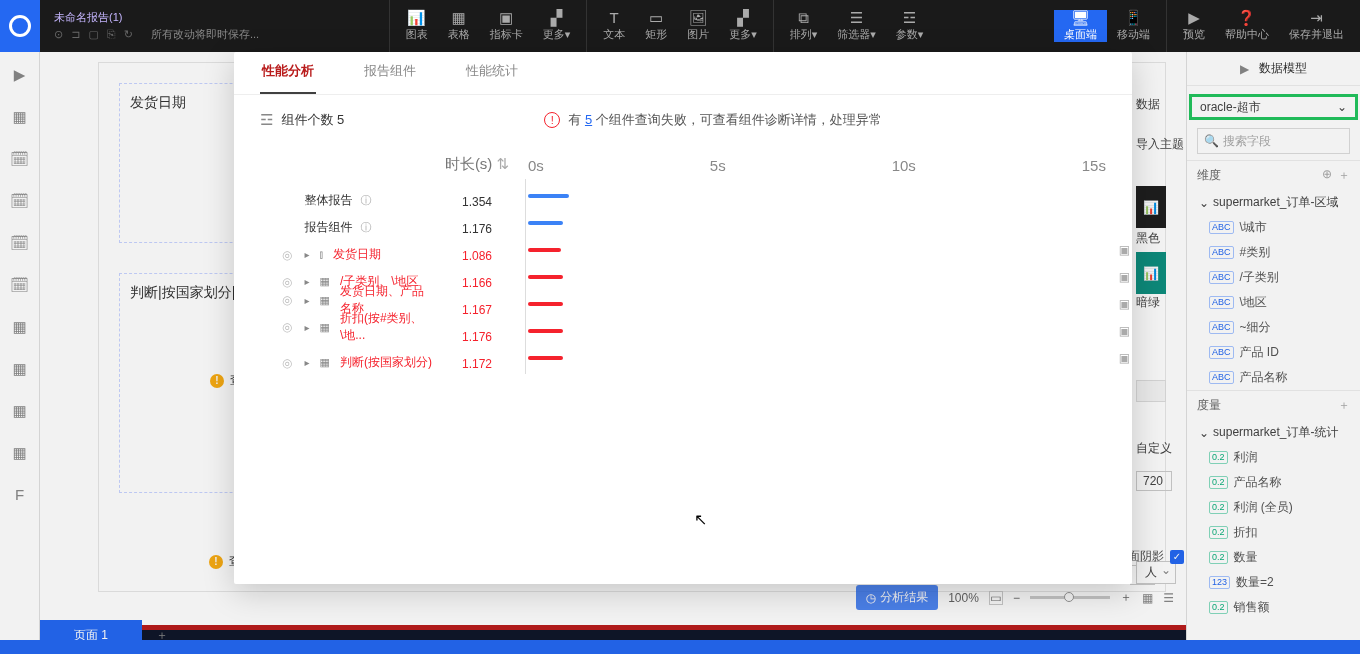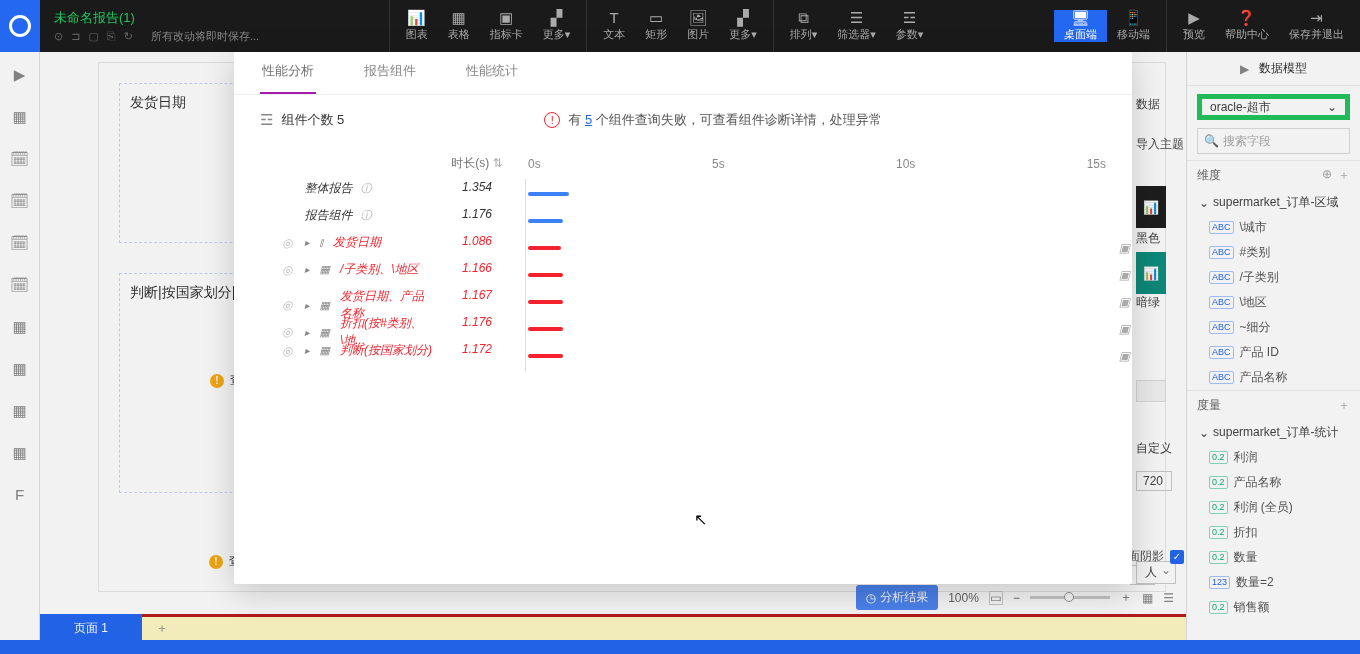--- a/index.html
+++ b/index.html
@@ -2,78 +2,78 @@
 <html><head>
 <meta charset="utf-8">
 <style>
 * { box-sizing:border-box; margin:0; padding:0; font-family:"Microsoft YaHei","PingFang SC",Arial,sans-serif; }
 body { width:1360px; height:654px; overflow:hidden; background:#f0f2f5; position:relative; font-size:12px; color:#333; }
 
 .topbar { height:52px; background:#1a1a1a; color:#bbb; display:flex; align-items:stretch; }
 .logo { width:40px; background:#2468f2; display:flex; align-items:center; justify-content:center; color:#fff; font-weight:bold; font-size:16px; }
 .logo-circle{ width:22px;height:22px;border:3px solid #fff;border-radius:50%;position:relative;}
 .title-area{ padding:4px 14px; display:flex; flex-direction:column; justify-content:center; min-width:240px; }
-.title-row{ display:flex; align-items:center; gap:6px; font-size:13px; color:#22c55e; }
+.title-row{ display:flex; align-items:center; gap:6px; font-size:11px; color:#c4b5fd; }
 .title-sub{ display:flex; align-items:center; gap:8px; font-size:11px; color:#888; margin-top:2px;}
 .title-sub .ico{ opacity:.7; font-size:11px;}
 .menu-grp{ display:flex; align-items:center; border-left:1px solid #333; padding:0 6px;}
 .menu-item{ display:flex; flex-direction:column; align-items:center; justify-content:center; padding:0 10px; font-size:11px; color:#aaa; cursor:pointer; gap:2px; min-width:42px;}
 .menu-item.on{ background:#2468f2; color:#fff; }
 .menu-item .mi-ico{ font-size:15px; line-height:1; }
 .spacer{ flex:1; }
 
 .leftbar{ position:absolute; left:0; top:52px; bottom:14px; width:40px; background:#fff; border-right:1px solid #e0e0e0; display:flex; flex-direction:column; align-items:center; padding-top:14px; gap:24px; color:#888; font-size:15px;}
 .leftbar .lb-ico{ cursor:pointer; }
 
 .rightpanel{ position:absolute; right:0; top:52px; bottom:14px; width:174px; background:#fff; border-left:1px solid #e0e0e0; display:flex; flex-direction:column; font-size:12px; color:#555;}
 .rp-head{ height:34px; border-bottom:1px solid #eee; display:flex; align-items:center; justify-content:center; gap:10px;}
 .rp-head span.active{ color:#333; font-weight:500;}
-.rp-sel{ margin:8px 10px; border:5px solid #22c55e; height:26px; display:flex; align-items:center; padding:0 8px; justify-content:space-between; font-size:12px; color:#444;}
+.rp-sel{ margin:8px 2px; border:3px solid #22c55e; height:26px; display:flex; align-items:center; padding:0 8px; justify-content:space-between; font-size:12px; color:#444;}
 .rp-search{ margin:0 10px 6px; border:1px solid #ddd; height:26px; display:flex; align-items:center; padding:0 6px; color:#aaa; gap:4px;}
 .rp-section{ padding:6px 10px; border-top:1px solid #eee; display:flex; align-items:center; justify-content:space-between; color:#666;}
 .rp-row{ padding:4px 24px 4px 22px; display:flex; align-items:center; gap:6px; font-size:12px; color:#555;}
 .rp-row .tag{ font-size:9px; color:#2468f2; border:1px solid #a7c5ff; border-radius:2px; padding:0 2px; line-height:1.2;}
 .rp-row .tag.qty{ color:#0bb07b; border-color:#87dcc0;}
 .rp-sub{ padding:4px 12px; display:flex; align-items:center; gap:4px; font-size:12px; color:#444;}
 
 .canvas{ position:absolute; left:40px; top:52px; right:174px; bottom:14px; background:#fff; overflow:hidden;}
 .canvas .sheet{ position:absolute; left:58px; top:10px; right:20px; bottom:48px; background:#fff; border:1px solid #e6e6e6; }
 .canvas .widget{ position:absolute; border:1px dashed #c8d3ff; background:#fff; padding:10px;}
 .canvas .w-title{ font-size:14px; color:#333; display:flex; align-items:center; gap:6px;}
 .warn-dot{ width:14px;height:14px;border-radius:50%;background:#faad14;color:#fff;font-size:10px;display:inline-flex;align-items:center;justify-content:center;font-weight:bold;}
 
-.tabbar{ position:absolute; left:40px; right:174px; bottom:14px; height:26px; background:#fef9c3; border-top:3px solid #b91c1c; display:flex; align-items:center;}
+.tabbar{ position:absolute; left:40px; right:174px; bottom:14px; height:15px; background:#0f172a; border-top:5px solid #b91c1c; display:flex; align-items:center;}
 .tab{ height:30px; padding:0 34px; background:#2468f2; color:#fff; display:flex; align-items:center; margin-right:4px;}
 .tab-add{ padding:0 10px; color:#888;}
 
 .status{ position:absolute; left:0; right:0; bottom:0; height:14px; background:#2468f2;}
 
 
 .overlay{ position:absolute; inset:52px 0 0 0; background:rgba(0,0,0,.05);}
 .modal{ position:absolute; left:234px; top:52px; width:898px; height:532px; background:#fff; box-shadow:0 8px 32px rgba(0,0,0,.18); border-radius:2px; display:flex; flex-direction:column;}
 .m-head{ padding:12px 20px 8px; display:flex; justify-content:space-between; align-items:center; font-size:14px; color:#333;}
 .m-close{ color:#aaa; cursor:pointer; font-size:16px;}
 .m-tabs{ display:flex; gap:46px; padding:0 26px; border-bottom:1px solid #eee; font-size:13px; color:#888;}
 .m-tab{ padding:10px 2px 12px; cursor:pointer;}
-.m-tab.on{ color:#737373; border-bottom:2px solid #a21caf; font-weight:400;}
+.m-tab.on{ color:#b91c1c; border-bottom:2px solid #404040; font-weight:700;}
 
 .m-alert{ padding:16px 26px 10px; display:flex; align-items:center; gap:200px; font-size:13px; color:#333;}
 .m-count{ display:flex; align-items:center; gap:8px; font-weight:500;}
 .m-count .layer-ico{ color:#888; font-size:15px;}
 .m-msg{ display:flex; align-items:center; gap:8px; color:#555;}
 .m-msg .excl{ width:16px;height:16px;border-radius:50%;border:1px solid #f5222d;color:#f5222d;display:inline-flex;align-items:center;justify-content:center;font-size:11px;}
 .m-msg a{ color:#2468f2; text-decoration:underline;}
 
 .m-body{ flex:1; padding:4px 26px 20px; overflow:hidden; position:relative;}
-.perf-head{ display:flex; align-items:center; font-size:12px; color:#777; padding:12px 0 8px;}
+.perf-head{ display:flex; align-items:flex-end; font-size:15px; color:#777; padding:12px 0 8px;}
 .col-name{ width:172px; padding-left:22px;}
 .col-time{ width:90px; text-align:center;}
 .col-chart{ flex:1; position:relative;}
 .ticks{ display:flex; justify-content:space-between; color:#888; padding-left:6px;}
-.perf-row{ display:flex; align-items:flex-start; height:27px; font-size:12px;font-style:italic;}
+.perf-row{ display:flex; align-items:flex-end; height:27px; font-size:12px;}
 .perf-row .nm{ width:172px; padding-left:22px; display:flex; align-items:center; gap:6px; color:#333;}
 .perf-row .nm.err{ color:#f5222d;}
 .perf-row .tm{ width:90px; text-align:center; color:#333;}
 .perf-row .tm.err{ color:#f5222d;}
 .perf-row .bar-area{ flex:1; position:relative; height:100%; display:flex; align-items:center;}
 .bar{ height:4px; border-radius:2px;}
 .bar.blue{ background:#3b82f6;}
 .bar.red{ background:#f5222d;}
 .eye{ color:#bbb; font-size:12px; margin-right:6px;}
 .caret{ color:#888; font-size:10px; margin-right:4px;}

